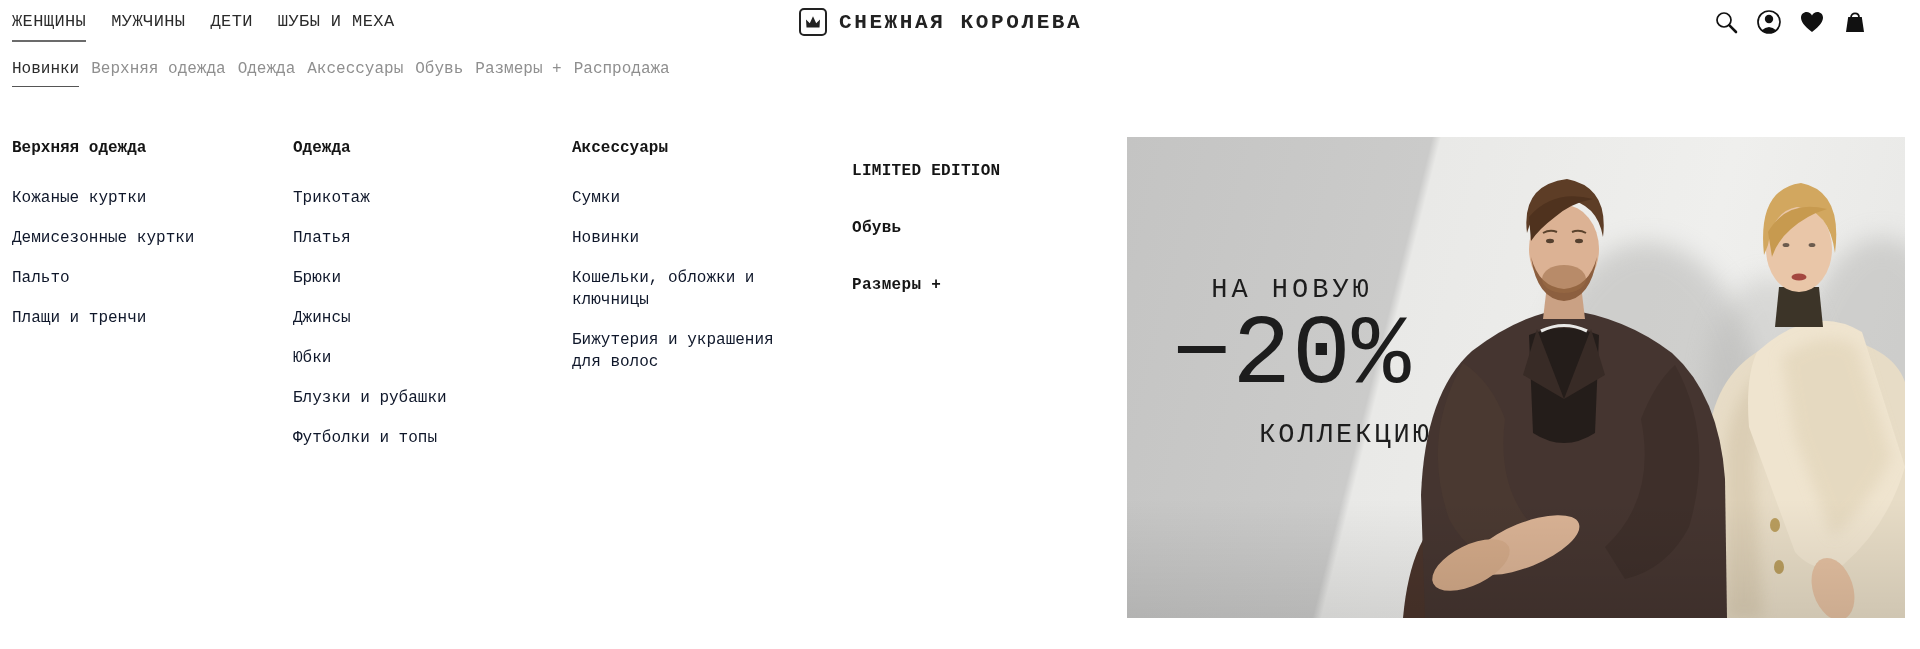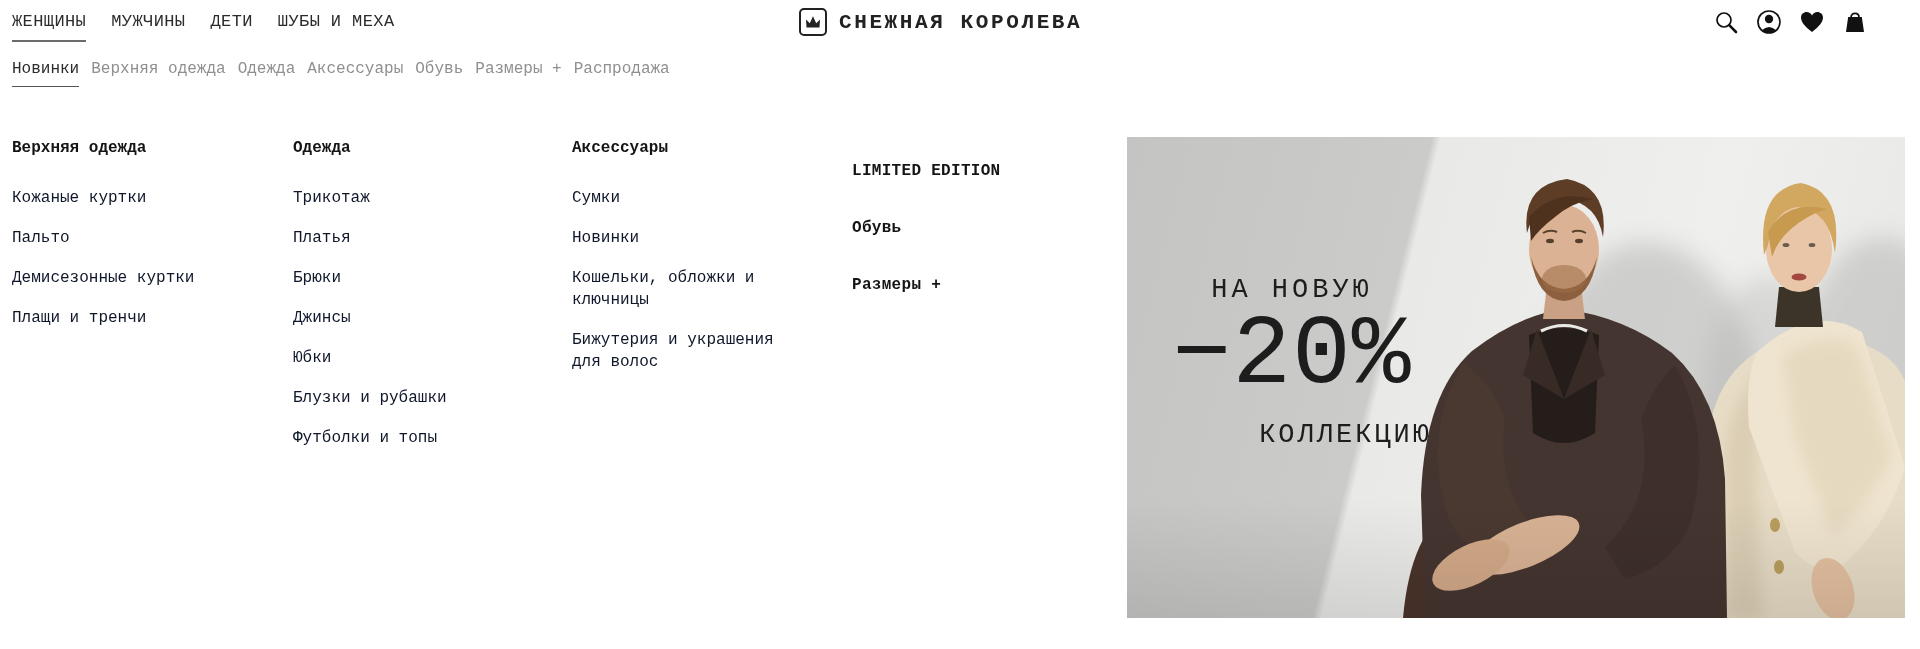--- a/index.html
+++ b/index.html
@@ -106,22 +106,22 @@
     <a>Одежда</a>
     <a>Аксессуары</a>
     <a>Обувь</a>
     <a>Размеры +</a>
     <a>Распродажа</a>
   </nav>
 
   <div class="menu-col col-1">
     <a class="col-header">Верхняя одежда</a>
     <a class="menu-item">Кожаные куртки</a>
+    <a class="menu-item">Демисезонные куртки</a>
     <a class="menu-item">Пальто</a>
-    <a class="menu-item">Демисезонные куртки</a>
     <a class="menu-item">Плащи и тренчи</a>
   </div>
 
   <div class="menu-col col-2">
     <a class="col-header">Одежда</a>
     <a class="menu-item">Трикотаж</a>
     <a class="menu-item">Платья</a>
     <a class="menu-item">Брюки</a>
     <a class="menu-item">Джинсы</a>
     <a class="menu-item">Юбки</a>

